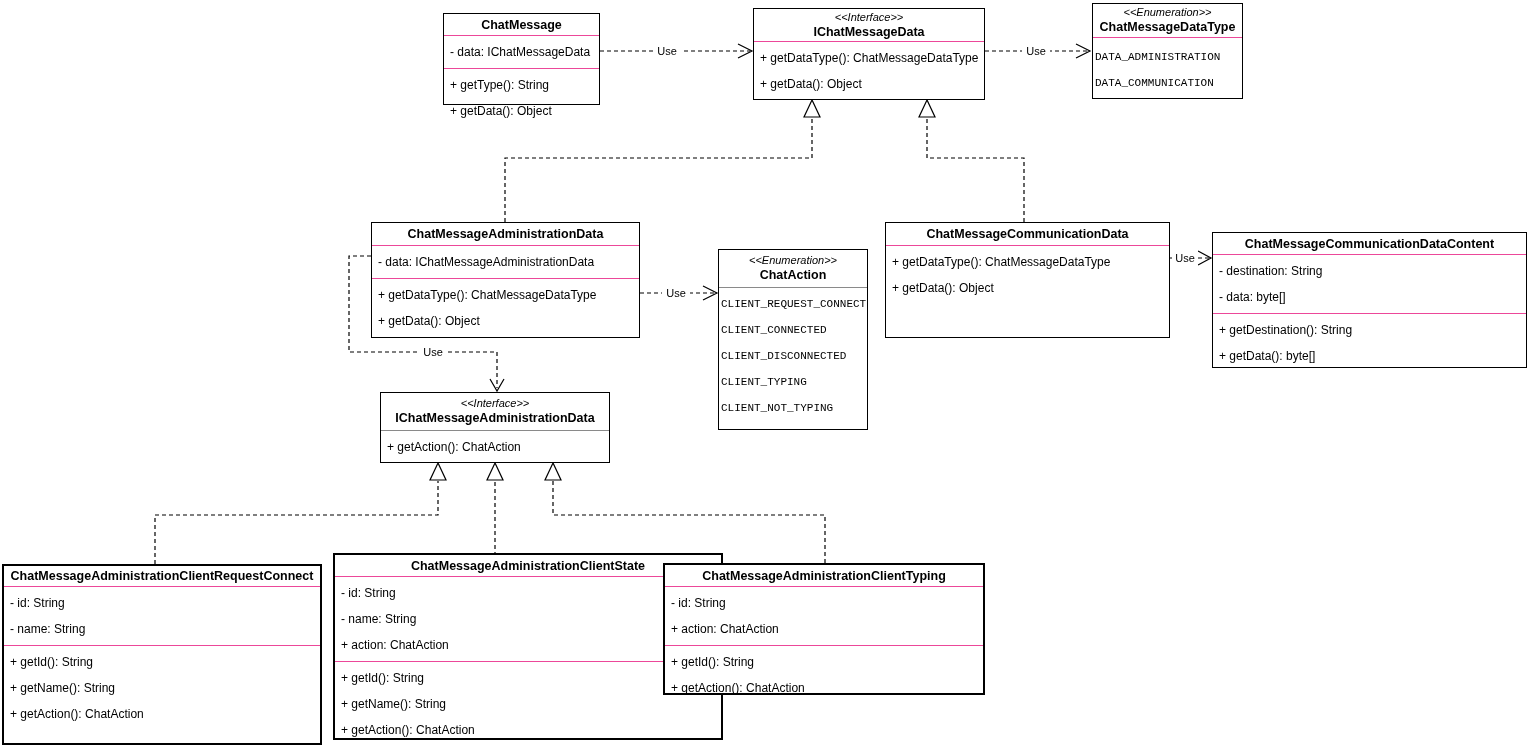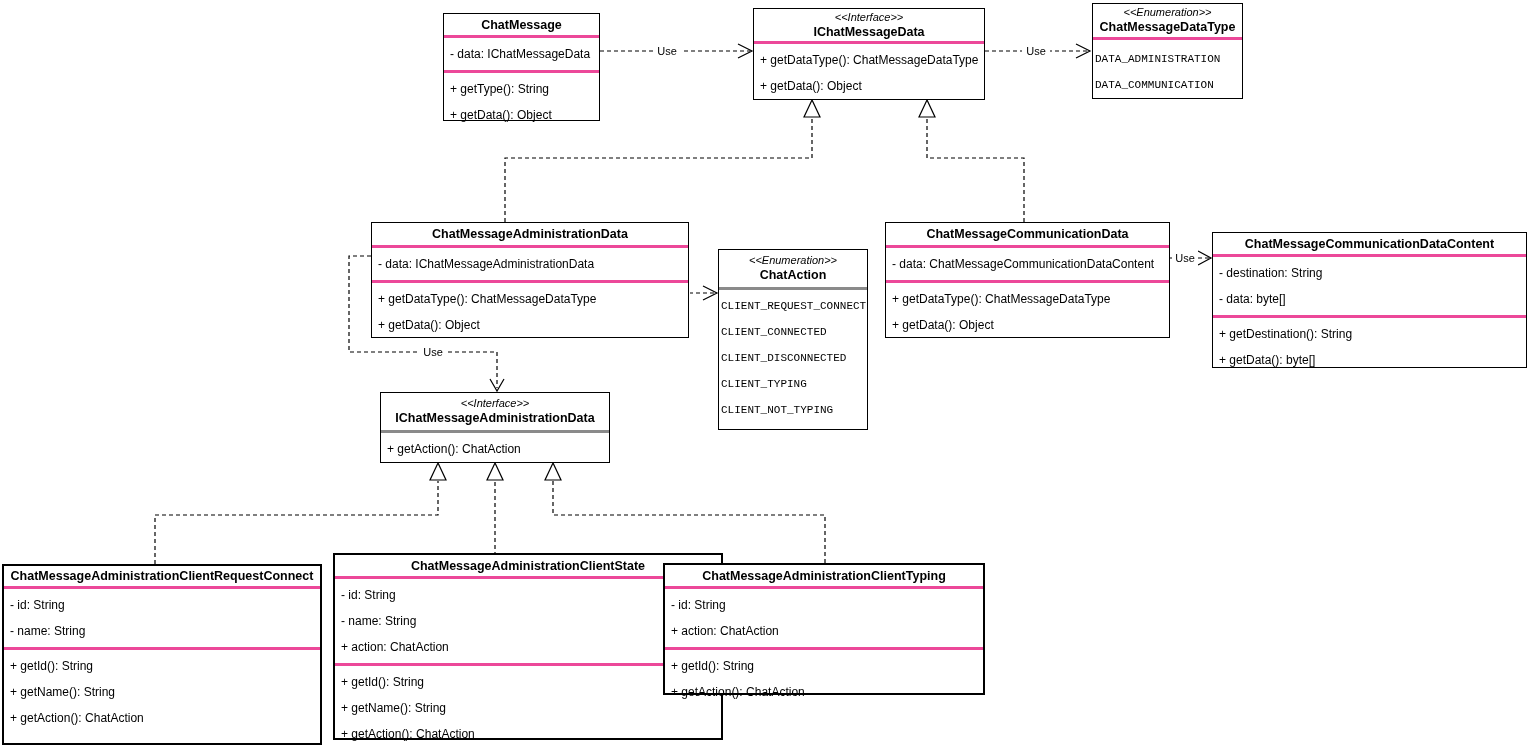--- a/index.html
+++ b/index.html
@@ -32,21 +32,21 @@
     font-size:11px;
     line-height:13px;
   }
   .title-name{
     font-weight:bold;
     font-size:12.5px;
     line-height:16px;
     white-space:nowrap;
   }
   .box-section{
-    border-top:3px solid #ec4899;
+    border-top:1px solid #ec4899;
     padding:3px 0 3px 0;
     flex:0 0 auto;
   }
   .uml-box.light-sep .box-section{border-top-color:#8a8a8a;}
   .member{
     font-size:12px;
     line-height:26px;
     padding-left:6px;
     white-space:nowrap;
   }
@@ -122,21 +122,21 @@
       <path class="wire" d="M 495,563 L 495,481"></path>
       <polygon class="tri" points="495,463 487,480 503,480"></polygon>
     </g>
 
     <g>
       <path class="wire" d="M 825,563 L 825,515 L 553,515 L 553,481"></path>
       <polygon class="tri" points="553,463 545,480 561,480"></polygon>
     </g>
   </svg>
 
-  <div class="uml-box" style="left:443px;top:13px;width:157px;height:108px">
+  <div class="uml-box" style="left:443px;top:13px;width:157px;height:92px">
     <div class="box-title" style="height:17px">
       <div class="title-name">ChatMessage</div>
     </div>
     <div class="box-section">
         <div class="member">- data: IChatMessageData</div>
       </div>
     <div class="box-section">
         <div class="member">+ getType(): String</div>
         <div class="member">+ getData(): Object</div>
       </div>
@@ -157,21 +157,21 @@
     <div class="box-title" style="height:29px">
       <div class="stereotype">&lt;&lt;Enumeration&gt;&gt;</div>
       <div class="title-name">ChatMessageDataType</div>
     </div>
     <div class="box-section" style="padding-top:6px">
         <div class="member">DATA_ADMINISTRATION</div>
         <div class="member">DATA_COMMUNICATION</div>
       </div>
   </div>
 
-  <div class="uml-box" style="left:371px;top:222px;width:318px;height:116px">
+  <div class="uml-box" style="left:371px;top:222px;width:269px;height:116px">
     <div class="box-title" style="height:18px">
       <div class="title-name">ChatMessageAdministrationData</div>
     </div>
     <div class="box-section">
         <div class="member">- data: IChatMessageAdministrationData</div>
       </div>
     <div class="box-section">
         <div class="member">+ getDataType(): ChatMessageDataType</div>
         <div class="member">+ getData(): Object</div>
       </div>
@@ -189,23 +189,20 @@
         <div class="member">CLIENT_TYPING</div>
         <div class="member">CLIENT_NOT_TYPING</div>
       </div>
   </div>
 
   <div class="uml-box" style="left:885px;top:222px;width:285px;height:116px">
     <div class="box-title" style="height:18px">
       <div class="title-name">ChatMessageCommunicationData</div>
     </div>
     <div class="box-section">
-        <div class="member">- data: ChatMessageCommunicationDataContent</div>
-      </div>
-    <div class="box-section">
         <div class="member">+ getDataType(): ChatMessageDataType</div>
         <div class="member">+ getData(): Object</div>
       </div>
   </div>
 
   <div class="uml-box" style="left:1212px;top:232px;width:315px;height:136px">
     <div class="box-title" style="height:17px">
       <div class="title-name">ChatMessageCommunicationDataContent</div>
     </div>
     <div class="box-section">

